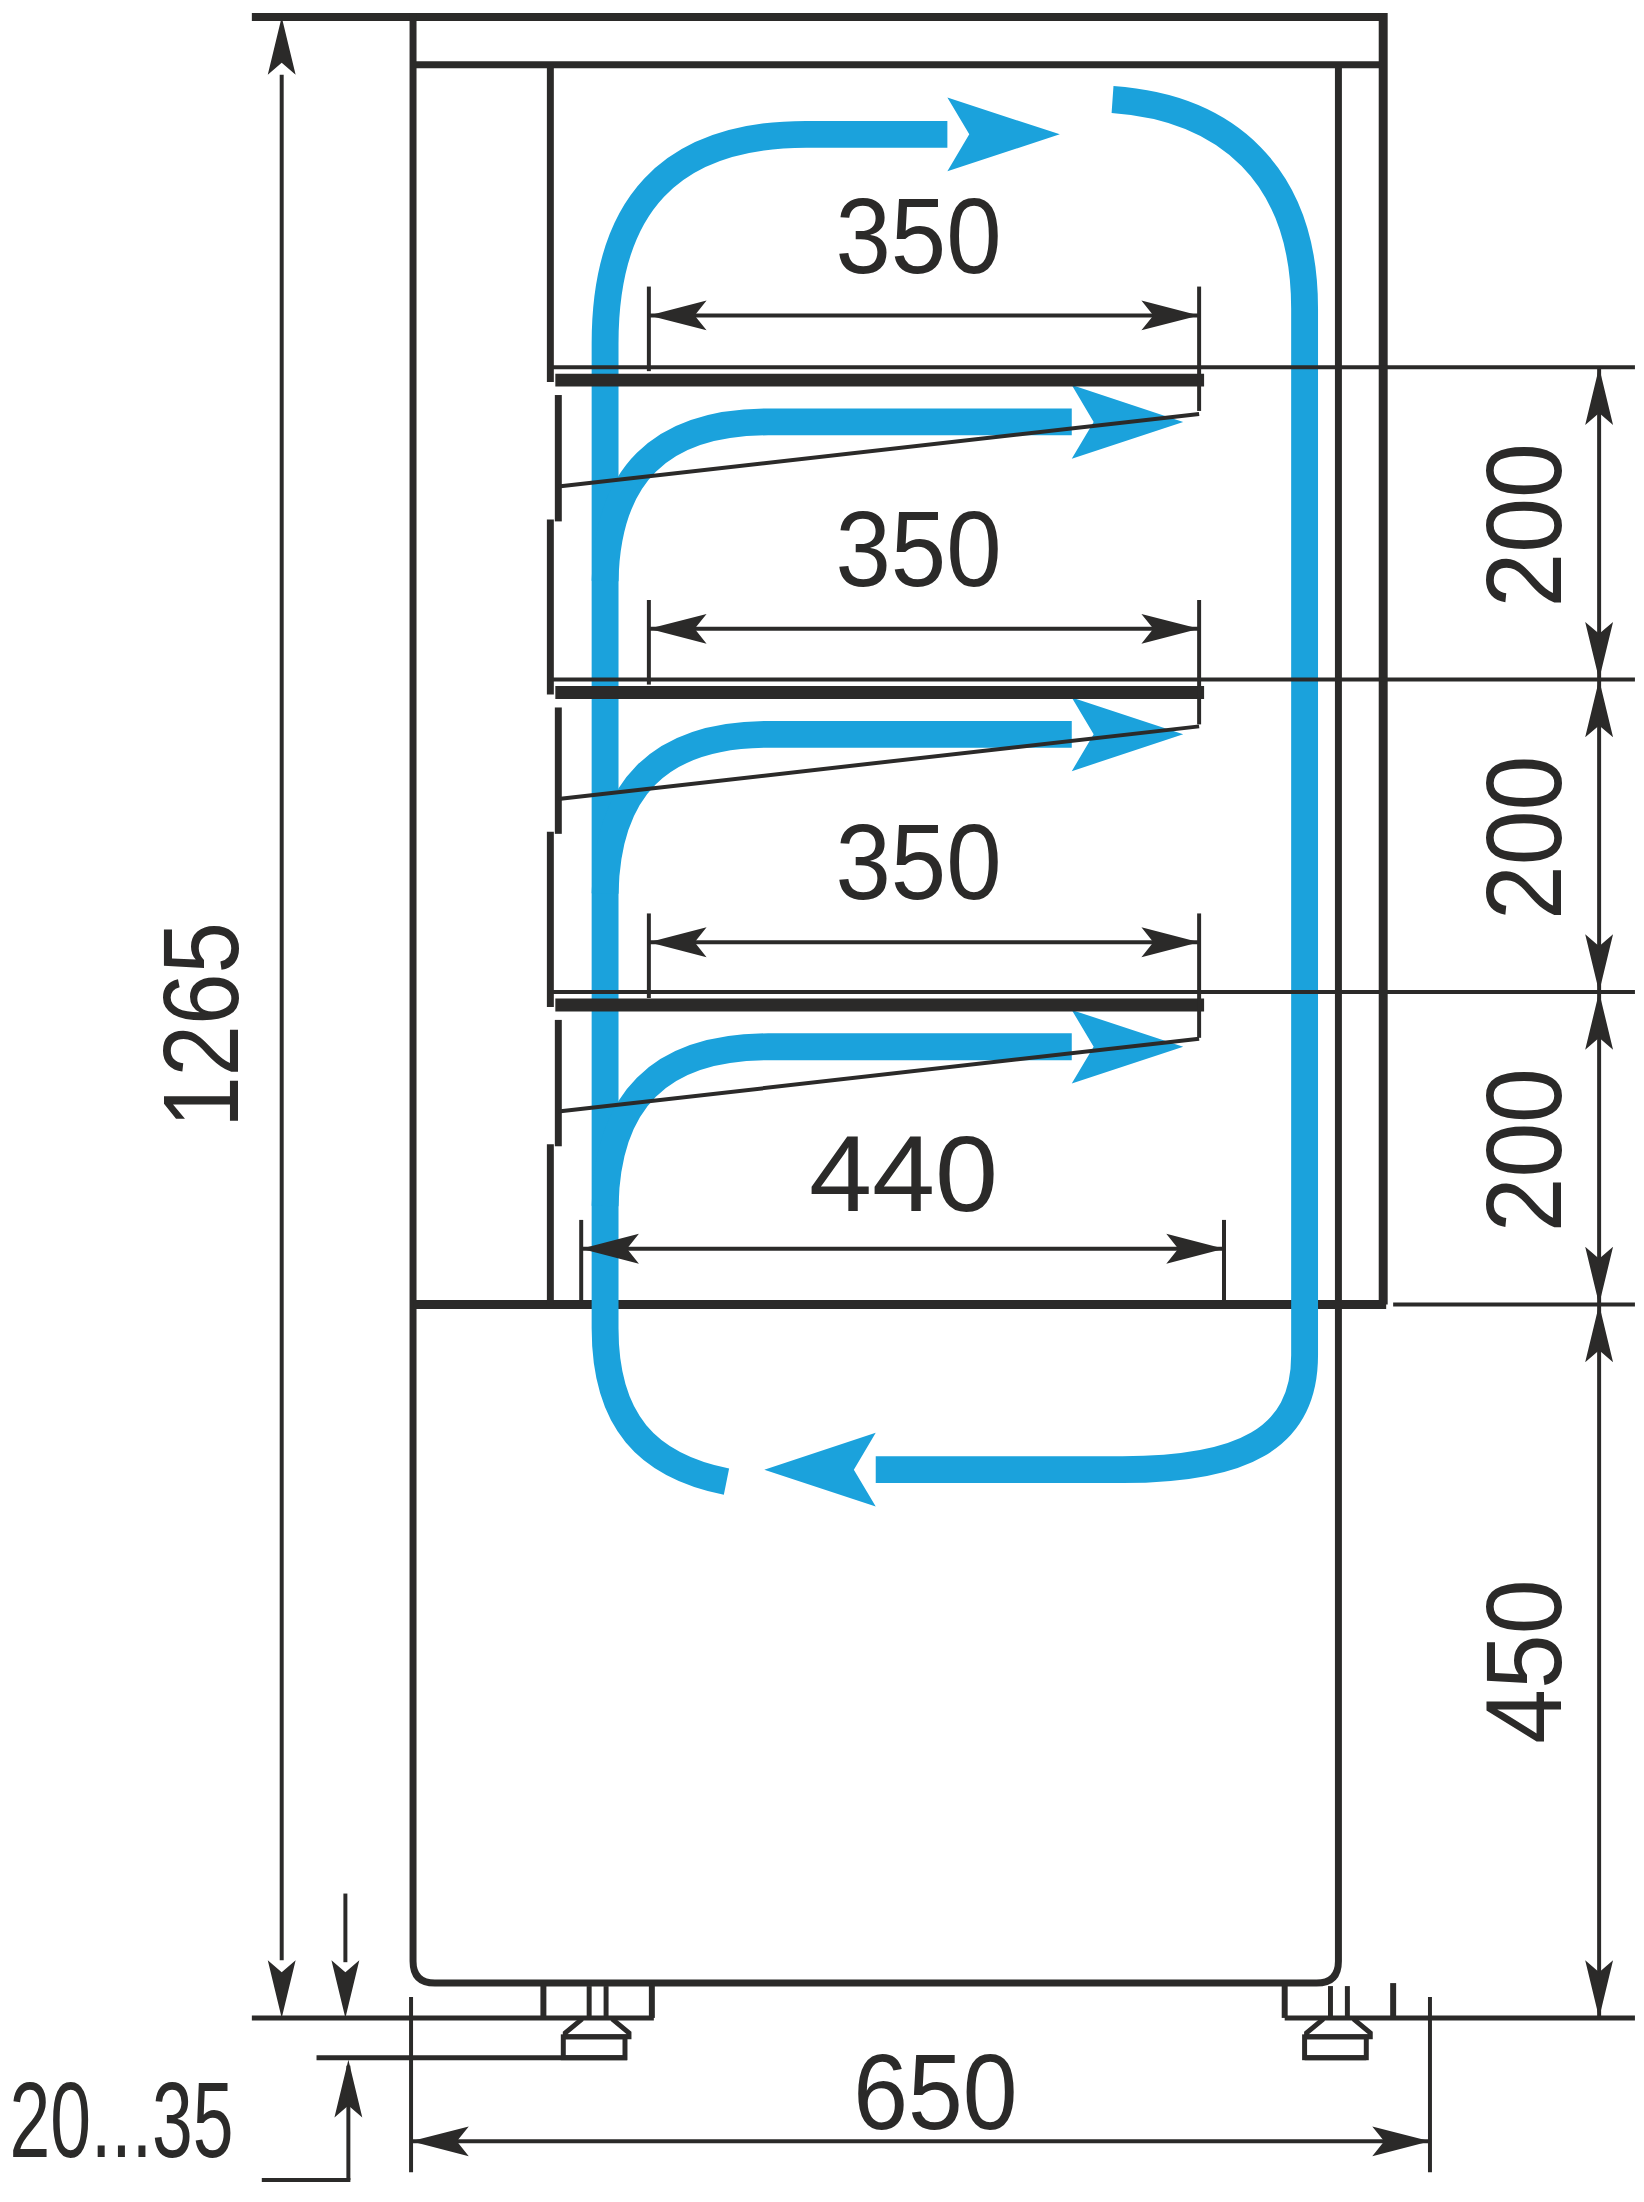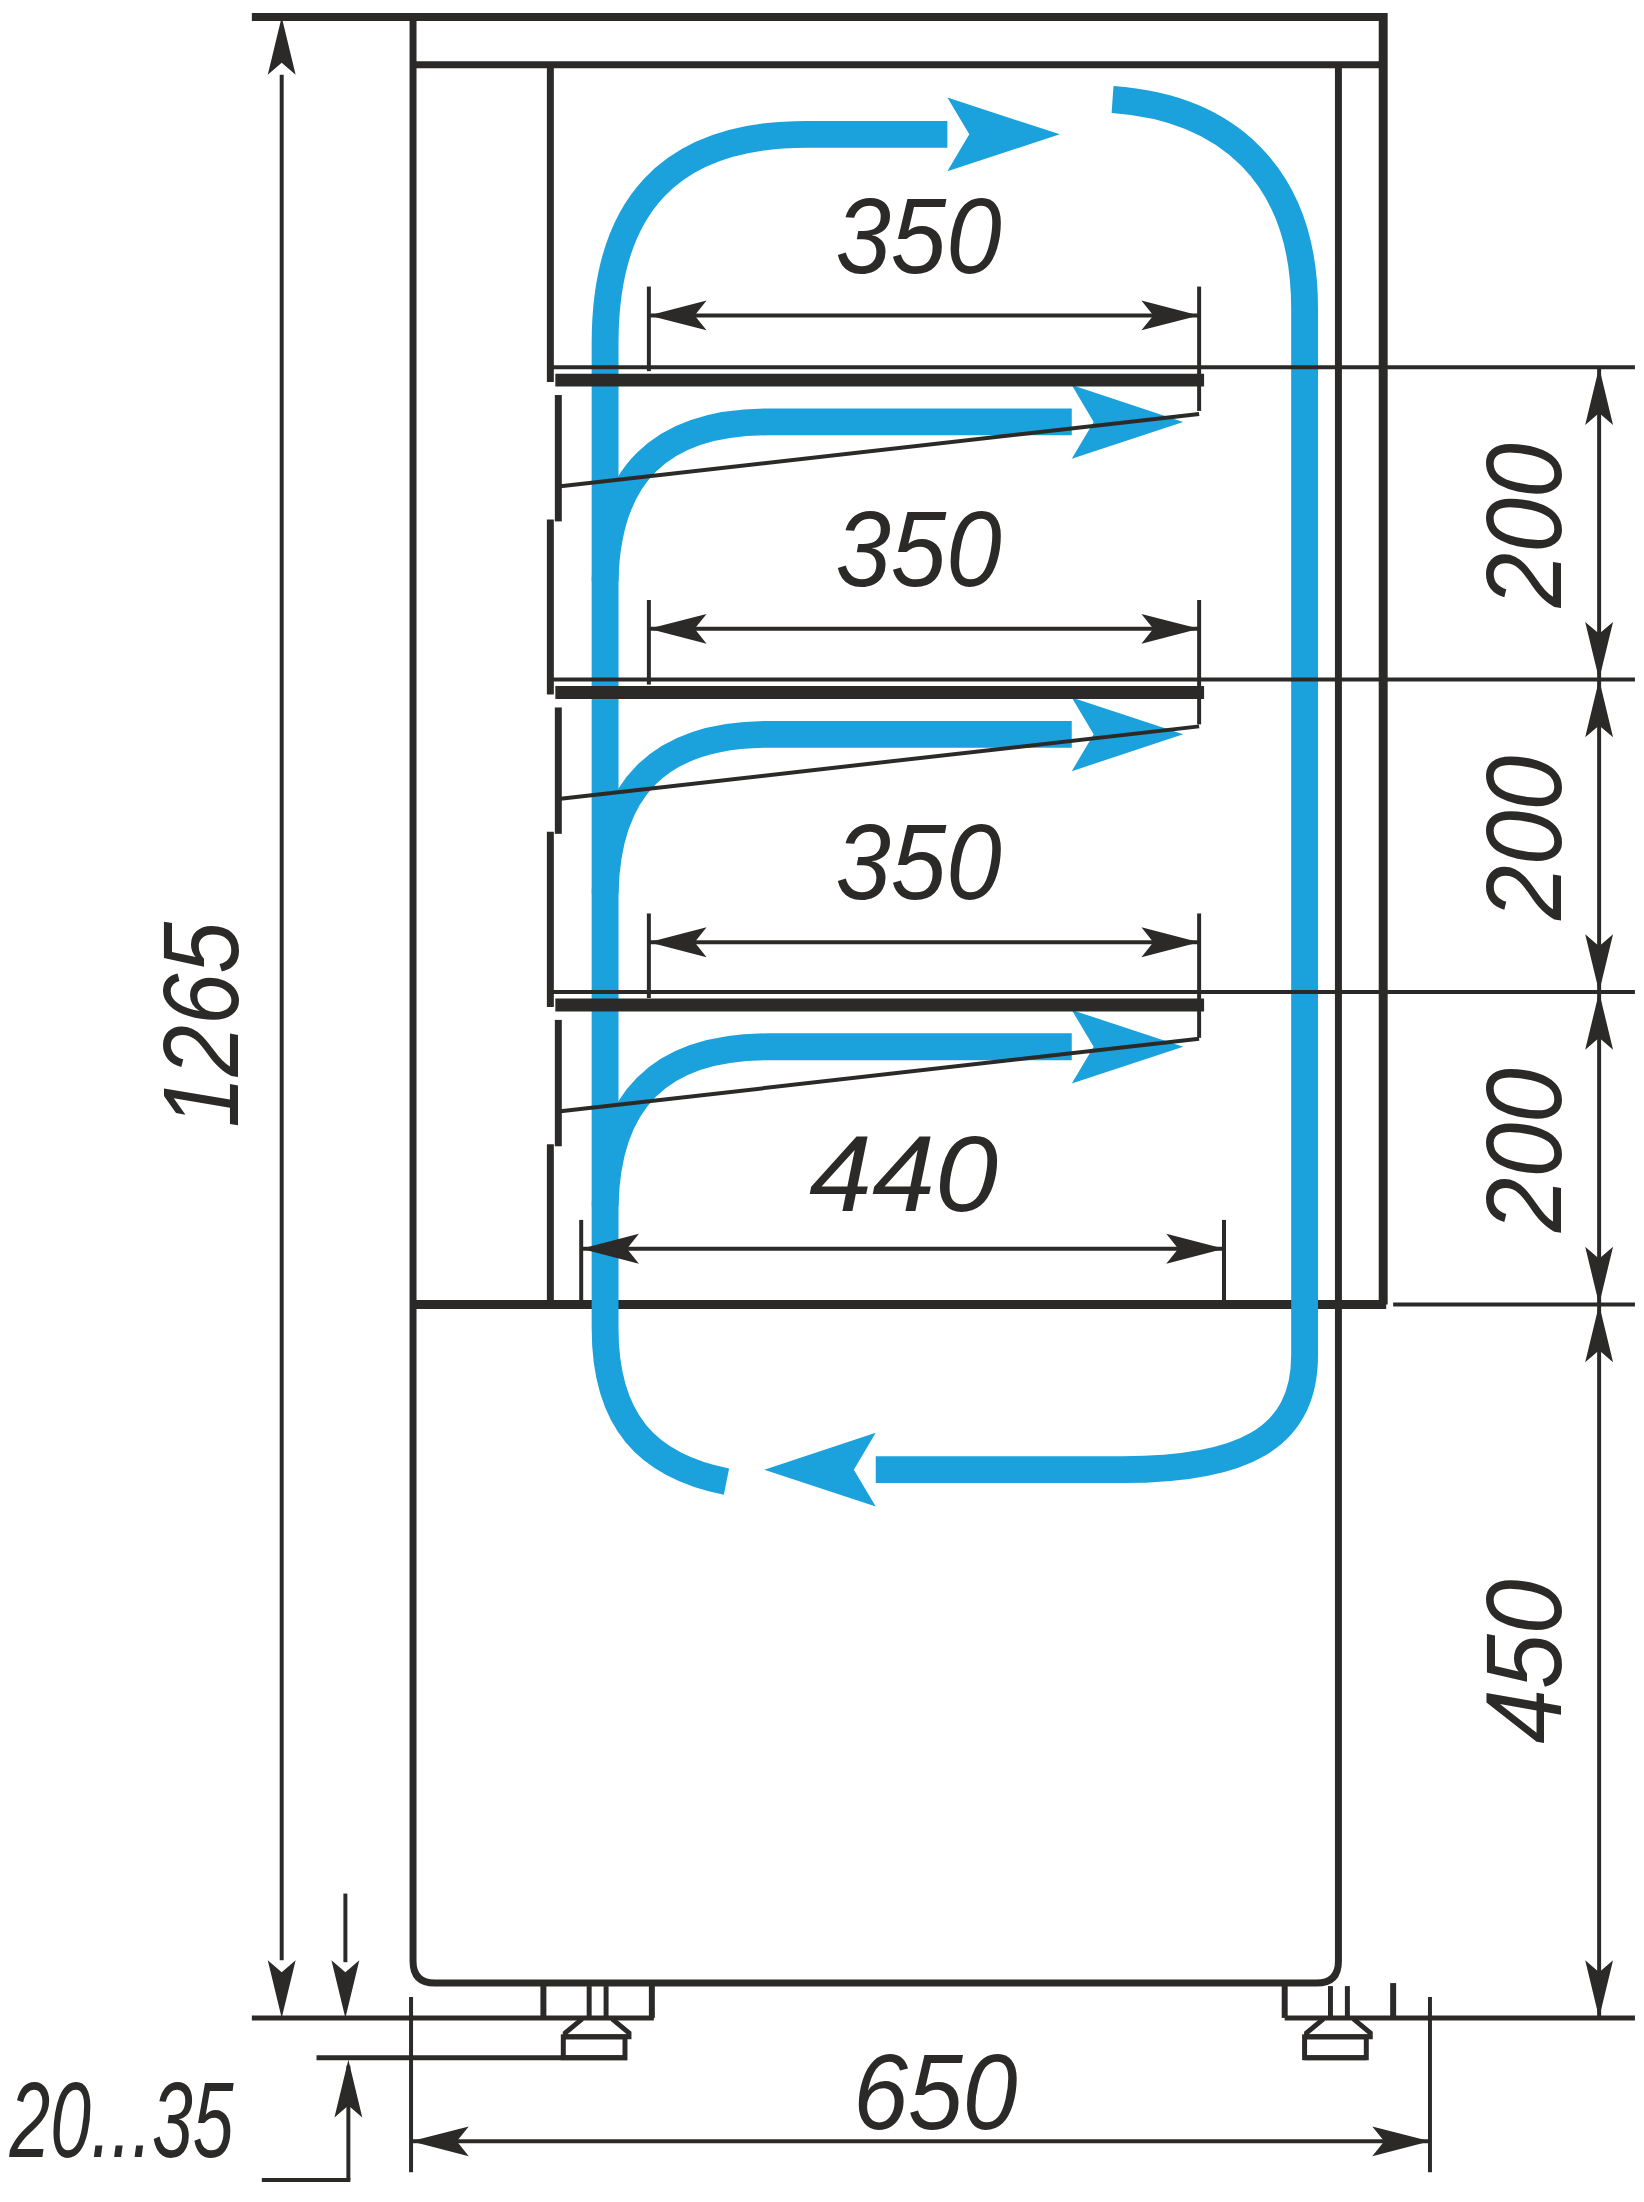--- a/index.html
+++ b/index.html
@@ -1,16 +1,16 @@
 <!DOCTYPE html>
 <html><head>
 <meta charset="utf-8">
 <style>
   html,body{margin:0;padding:0;background:#ffffff;}
-  .canvas{position:relative;width:1645px;height:2203px;background:#ffffff;overflow:hidden;font-style:italic;}
+  .canvas{position:relative;width:1645px;height:2203px;background:#ffffff;overflow:hidden;}
   svg{display:block;width:1645px;height:2203px;}
   text{fill:#2b2a29;font-family:"Liberation Sans",sans-serif;font-weight:400;font-size:108px;}
   .ln{stroke:#2b2a29;fill:none;}
   .blue{stroke:#1ba2dc;fill:none;}
   .bluefill{fill:#1ba2dc;stroke:none;}
   .dimfill{fill:#2b2a29;stroke:none;}
 </style>
 </head>
 <body>
 

